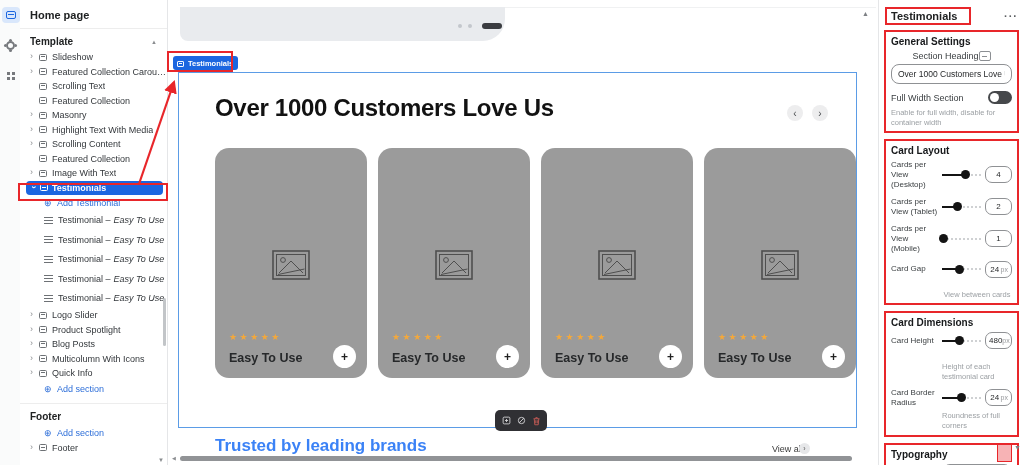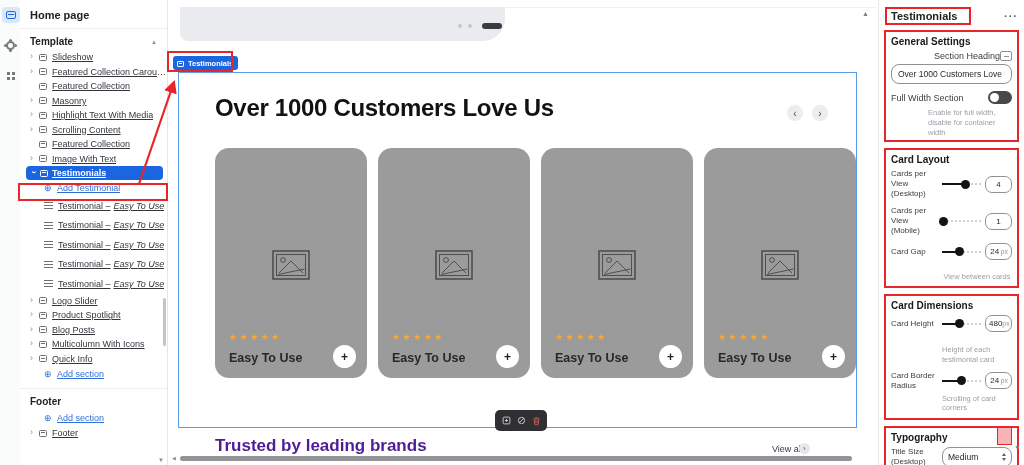--- a/index.html
+++ b/index.html
@@ -21,21 +21,21 @@
   .sidebar { position:absolute; left:20px; top:0; width:148px; height:465px; background:#fff; border-right:1px solid #e5e6e8; overflow:hidden; }
   .sb-title { font-size:11px; font-weight:bold; color:#202223; padding:9px 10px 7px; }
   .sb-div { border-top:1px solid #ededed; margin:0 0 2px; }
   .sb-header { display:flex; justify-content:space-between; align-items:center; padding:5px 10px 3px; font-size:10px; font-weight:bold; color:#202223;gap:36px; }
   .collapse { font-size:6px; color:#8a8d90; }
   .sb-item { position:relative; height:14.5px; display:flex; align-items:center; padding-left:32px; font-size:9px; color:#33373b; white-space:nowrap; cursor:pointer; }
   .sb-item .chev { position:absolute; left:10px; top:50%; transform:translateY(-58%); font-size:9px; color:#8a8d90; }
   .sb-item .chev.down { transform:translateY(-58%) rotate(90deg); }
   .sb-item .sq { position:absolute; left:19px; width:8px; height:7px; border:1px solid #6d7175; border-radius:1.5px; }
   .sb-item .sq::after { content:""; position:absolute; left:1px; right:1px; top:1.5px; border-top:1px solid #6d7175; }
-  .sb-item .lbl { overflow:hidden; text-overflow:ellipsis;text-decoration:underline; }
+  .sb-item .lbl { overflow:hidden; text-overflow:ellipsis; }
   .sb-item.selected { background:#1b66e0; color:#fff; border-radius:4px; margin:0 4px 0 6px; padding-left:26px; height:14px; font-weight:bold; }
   .sb-item.selected .chev { left:6px; color:#fff; }
   .sb-item.selected .sq { left:14px; border-color:#fff; }
   .sb-item.selected .sq::after { border-color:#fff; }
   .sb-item.add { color:#2e6fd9; height:16px; padding-left:37px; }
   .add-g { position:absolute; left:24px; font-size:9px; color:#2e6fd9; }
   .sb-item.t-item { height:19.5px; padding-left:38px; }
   .lines { position:absolute; left:24px; width:9px; height:7px;
     background:repeating-linear-gradient(#6d7175 0 1px, transparent 1px 3px); }
   .t-item i { font-style:italic; margin-left:3px; }
@@ -62,46 +62,46 @@
   .cards { position:absolute; left:45px; top:148px; display:flex; gap:11px; }
   .card { position:relative; width:152px; height:230px; background:#9b9b9b; border-radius:14px; }
   .ph { position:absolute; left:50%; top:102px; transform:translateX(-50%); }
   .stars { position:absolute; left:14px; bottom:36px; color:#f3a83c; font-size:9px; letter-spacing:2.5px; }
   .card-t { position:absolute; left:14px; bottom:13px; font-size:12.5px; font-weight:bold; color:#26282a; }
   .plus { position:absolute; right:11px; bottom:10px; width:23px; height:23px; border-radius:50%; background:#fff;
     display:flex; align-items:center; justify-content:center; font-size:12px; font-weight:bold; color:#222; cursor:pointer; }
 
   .toolbar { position:absolute; left:325px; top:410px; width:52px; height:21px; background:#303034; border-radius:5px;
     display:flex; align-items:center; justify-content:center; gap:6px; z-index:5; }
-  .brand-h { position:absolute; left:45px; top:436px; font-size:17px; font-weight:bold; color:#4c1d95; }
+  .brand-h { position:absolute; left:45px; top:436px; font-size:17px; font-weight:bold; color:#3b82f6; }
   .view-all { position:absolute; left:602px; top:444px; font-size:9px; color:#3a3a3a; }
   .va-circ { position:absolute; left:629px; top:443px; width:11px; height:11px; border-radius:50%; background:#e6e7e9;
     font-size:7px; color:#555; display:flex; align-items:center; justify-content:center; }
   .hscroll { position:absolute; left:10px; top:456px; width:672px; height:5px; background:#919396; border-radius:3px; }
   .hs-arr { position:absolute; left:2px; top:455px; font-size:5px; color:#8a8d90; }
 
   .vscroll-up { position:absolute; left:862px; top:10px; font-size:7px; color:#7d8084; }
 
   
   .panel { position:absolute; left:878px; top:0; width:146px; height:465px; background:#fff; border-left:1px solid #e5e6e8; padding:0 5px; overflow:hidden; }
   .p-header { display:flex; justify-content:space-between; align-items:center; padding:7px 1px 5px; }
   .annot-inline { border:2px solid #e8262a; padding:1px 12px 1px 4px; font-size:11px; font-weight:bold; color:#202223; }
   .menu-dots { font-size:11px; font-weight:bold; color:#5c5f62; letter-spacing:1px; cursor:pointer; }
   .group { position:relative; border:2px solid #e8262a; padding:4px 5px 3px; margin-bottom:6px; }
   .g-title { font-size:10px; font-weight:bold; color:#17191b; margin-bottom:4px; }
-  .lblrow { display:flex; justify-content:flex-end; align-items:center; }
+  .lblrow { display:flex; justify-content:center; align-items:center; }
   .p-lab { font-size:9px; color:#3c4043; }
   .dyn-ic { width:12px; height:10px; border:1px solid #8c8f93; border-radius:2px; position:relative; }
   .dyn-ic::after { content:""; position:absolute; left:2.5px; right:2.5px; top:4px; border-top:1px solid #8c8f93; }
   .p-input { width:100%; margin-top:3px; border:1px solid #8f9194; border-radius:8px; padding:4px 6px; font-size:8.5px; color:#26282a;
     font-family:"Liberation Sans", sans-serif; background:#fff; }
   .fw-row { display:flex; justify-content:space-between; align-items:center; margin-top:7px; }
   .toggle { width:24px; height:13px; border-radius:7px; background:#46484b; position:relative; cursor:pointer; }
   .toggle::after { content:""; position:absolute; left:2px; top:2px; width:9px; height:9px; border-radius:50%; background:#fff; }
-  .help { font-size:7.5px; color:#9ca0a4; margin-top:4px; line-height:1.3;margin-left:37px; }
+  .help { font-size:7.5px; color:#9ca0a4; margin-top:4px; line-height:1.3; }
 
   .slider-row { display:flex; align-items:center; gap:4px; margin-bottom:7px; }
   .sr-label { width:47px; font-size:8px; color:#3c4043; line-height:1.25; }
   .slider { flex:1; height:9px; position:relative; }
   .track-dot { position:absolute; left:0; right:0; top:3.5px; border-top:2px dotted #cfd1d3; }
   .track-fill { position:absolute; left:0; top:3.5px; height:2px; background:#141414; }
   .thumb { position:absolute; right:-4px; top:-3.5px; width:9px; height:9px; border-radius:50%; background:#141414; }
   .sr-value { width:27px; border:1px solid #8f9194; border-radius:7px; padding:3px 3px; display:flex; align-items:center; font-size:8px; color:#26282a; }
   .sr-value .v { flex:1; text-align:center; }
   .sr-value .u { color:#97999c; font-size:7px; }
@@ -145,20 +145,24 @@
 
   <div class="sb-item">
       <span class="chev">›</span>
       <span class="sq"></span>
       <span class="lbl">Slideshow</span>
     </div>
   <div class="sb-item">
       <span class="chev">›</span>
       <span class="sq"></span>
       <span class="lbl">Featured Collection Carousel</span>
+    </div>
+  <div class="sb-item">
+      <span class="sq"></span>
+      <span class="lbl">Scrolling Text</span>
     </div>
   <div class="sb-item">
       <span class="sq"></span>
       <span class="lbl">Featured Collection</span>
     </div>
   <div class="sb-item">
       <span class="chev">›</span>
       <span class="sq"></span>
       <span class="lbl">Masonry</span>
     </div>
@@ -398,20 +402,33 @@
           <span class="track-fill" style="width: 62%;">
             <span class="thumb"></span>
           </span>
         </span>
       <span class="sr-value">
           <span class="v">4</span>
           <span class="u"></span>
         </span>
     </div>
     <div class="slider-row">
+      <span class="sr-label">Cards per View (Tablet)</span>
+      <span class="slider">
+          <span class="track-dot"></span>
+          <span class="track-fill" style="width: 40%;">
+            <span class="thumb"></span>
+          </span>
+        </span>
+      <span class="sr-value">
+          <span class="v">2</span>
+          <span class="u"></span>
+        </span>
+    </div>
+    <div class="slider-row">
       <span class="sr-label">Cards per View (Mobile)</span>
       <span class="slider">
           <span class="track-dot"></span>
           <span class="track-fill" style="width: 5%;">
             <span class="thumb"></span>
           </span>
         </span>
       <span class="sr-value">
           <span class="v">1</span>
           <span class="u"></span>
@@ -455,21 +472,21 @@
           <span class="track-dot"></span>
           <span class="track-fill" style="width: 50%;">
             <span class="thumb"></span>
           </span>
         </span>
       <span class="sr-value">
           <span class="v">24</span>
           <span class="u">px</span>
         </span>
     </div>
-    <div class="sub-help" style="margin-top:0; margin-bottom:2px">Scrolling of card corners</div>
+    <div class="sub-help" style="margin-top:0; margin-bottom:2px">Roundness of full corners</div>
   </div>
 
   <div class="group">
     <div class="mini-annot"></div>
     <div class="g-title">Typography</div>
     <div class="sel-row">
       <span class="sr-label">Title Size (Desktop)</span>
       <span class="select">
           <span>Medium</span>
           <span class="stepper">

